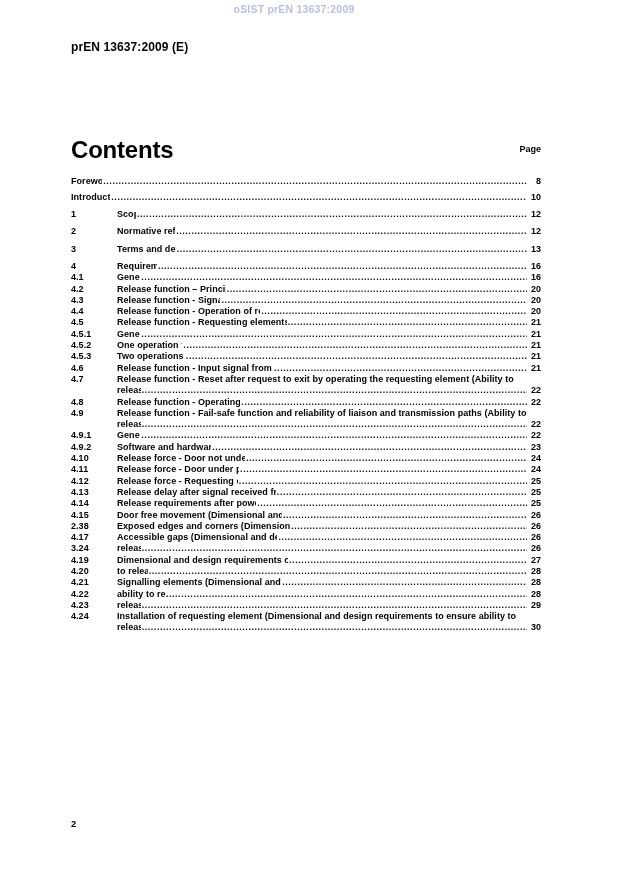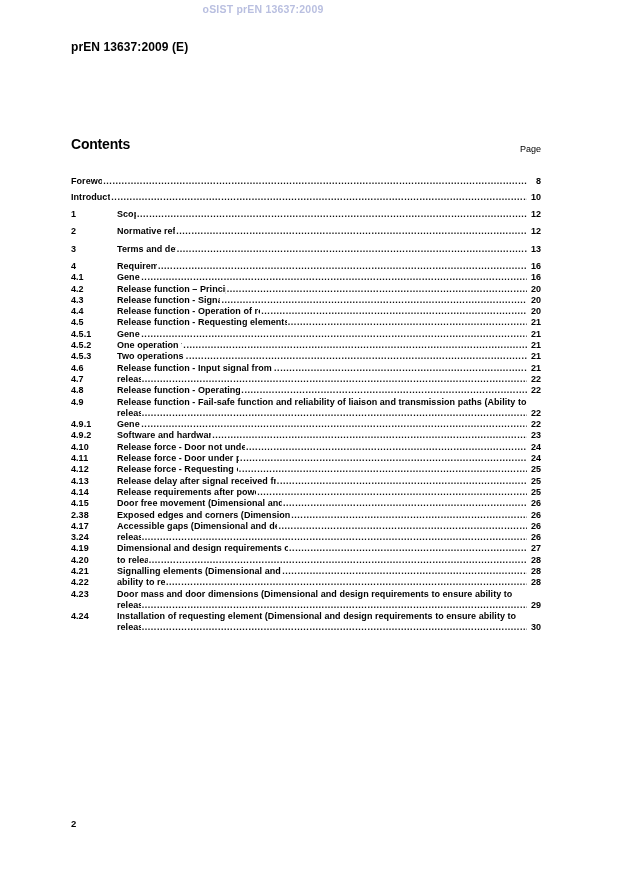--- a/index.html
+++ b/index.html
@@ -17,28 +17,29 @@
     height: 877px;
     background: #ffffff;
     overflow: hidden;
     box-sizing: border-box;
   }
 
   
   .watermark {
     position: absolute;
     top: 3px;
-    left: 13px;
+    left: 0;
     width: 500px;
     text-align: center;
     font-size: 10.5px;
     font-weight: bold;
     letter-spacing: 0.2px;
     color: #b9bfe0;
     user-select: none;
+    padding-left: 44px;
   }
 
   
   .running-head {
     position: absolute;
     top: 40px;
     left: 71px;
     font-size: 12px;
     font-weight: bold;
     letter-spacing: 0.1px;
@@ -49,30 +50,30 @@
     position: absolute;
     top: 136px;
     left: 71px;
     width: 470px;
     height: 22px;
   }
   .toc-title {
     position: absolute;
     left: 0;
     top: 0;
-    font-size: 14px;
+    font-size: 24px;
     font-weight: bold;
     letter-spacing: -0.2px;
   }
   .toc-page-label {
     position: absolute;
     right: 0;
     top: 8px;
     font-size: 9px;
-    font-weight: normal;
+    font-weight: bold;
   }
 
   
   .toc {
     position: absolute;
     top: 176px;
     left: 71px;
     width: 470px;
   }
 
@@ -297,20 +298,21 @@
           <div class="e-line">
             <span class="e-linetext">Release function - Input signal from the fire detection system (Ability to release)</span>
             <span class="leader"></span>
             <span class="e-page">21</span>
           </div>
         </div>
       </div>
       <div class="toc-entry">
         <div class="e-num">4.7</div>
         <div class="e-body">
+          <div class="e-firstline">Release function - Reset after request to exit by operating the requesting element (Ability to</div>
           <div class="e-line">
             <span class="e-linetext">release)</span>
             <span class="leader"></span>
             <span class="e-page">22</span>
           </div>
         </div>
       </div>
       <div class="toc-entry">
         <div class="e-num">4.8</div>
         <div class="e-body">
@@ -478,21 +480,20 @@
           <div class="e-line">
             <span class="e-linetext">ability to release)</span>
             <span class="leader"></span>
             <span class="e-page">28</span>
           </div>
         </div>
       </div>
       <div class="toc-entry">
         <div class="e-num">4.23</div>
         <div class="e-body">
-          <div class="e-firstline">Door mass and door dimensions (Dimensional and design requirements to ensure ability to</div>
           <div class="e-line">
             <span class="e-linetext">release)</span>
             <span class="leader"></span>
             <span class="e-page">29</span>
           </div>
         </div>
       </div>
       <div class="toc-entry">
         <div class="e-num">4.24</div>
         <div class="e-body">

